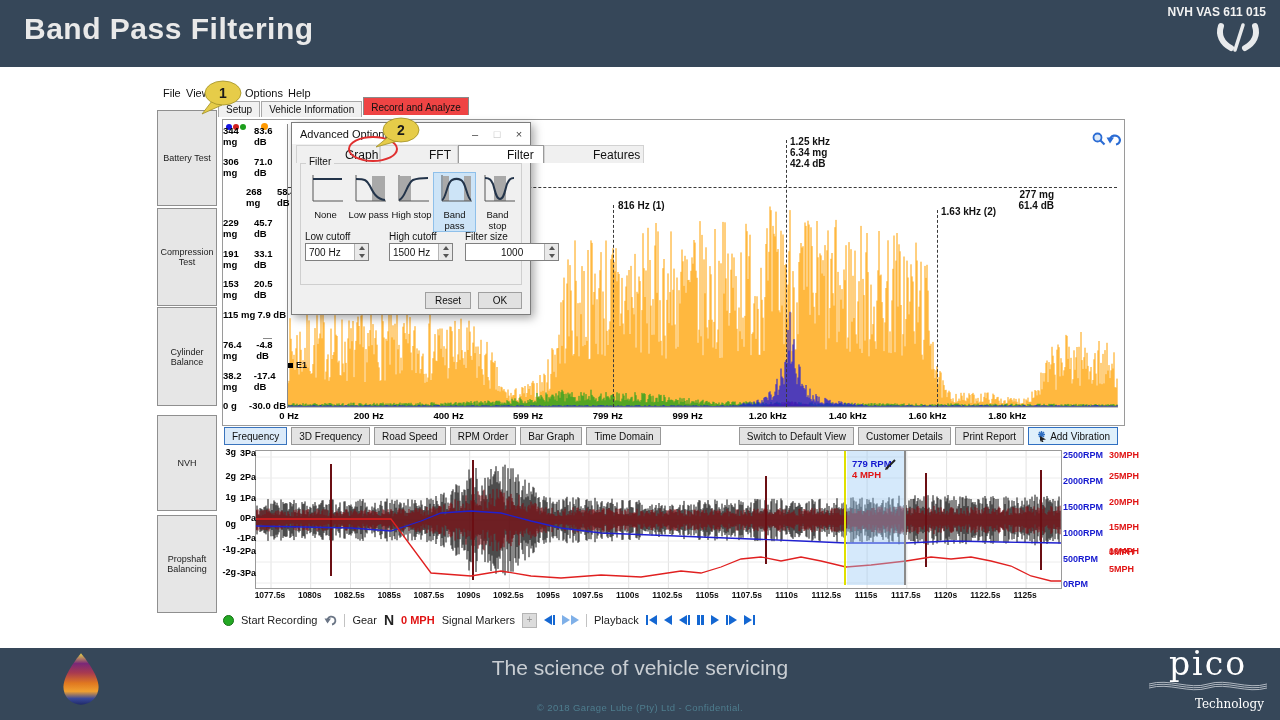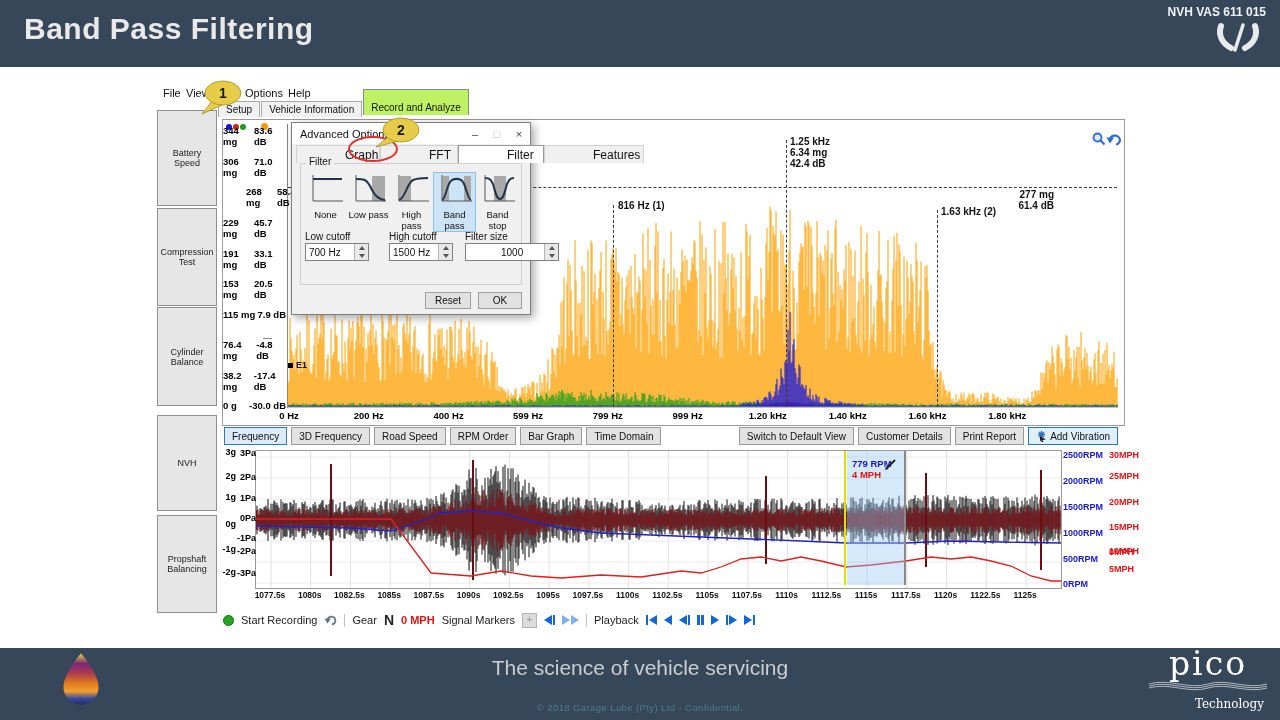--- a/index.html
+++ b/index.html
@@ -11,21 +11,21 @@
   #hdr{top:0;height:67px;}
   #ftr{top:648px;height:72px;}
   .slide-title{position:absolute;left:24px;top:12px;font-size:30px;font-weight:700;color:#e9e9e9;letter-spacing:.5px;}
   .hdr-ref{position:absolute;right:14px;top:5px;font-size:12px;font-weight:700;color:#f2f2f2;}
   .tagline{position:absolute;left:0;width:1280px;top:656px;text-align:center;font-size:21px;color:#c9ced3;}
   .copyr{position:absolute;left:0;width:1280px;top:702px;text-align:center;font-size:9.5px;color:#4e7d8e;letter-spacing:.4px;}
   
   .menu-item{position:absolute;top:87px;font-size:11px;color:#111;}
   .atab{display:inline-block;padding:2px 7px 2px 7px;font-size:10px;color:#111;background:#f1f1f1;
         border:1px solid #a8a8a8;border-bottom:none;margin-right:1px;}
-  .atab.active{background:#bef264;border-color:#8a8a8a;position:relative;top:-2px;padding-top:12px;}
+  .atab.active{background:#ef4444;border-color:#8a8a8a;position:relative;top:-2px;padding-top:4px;}
   .side-btn{position:absolute;left:157px;width:54px;background:#e6e6e6;border:1px solid #8f8f8f;
             font-size:9px;color:#222;display:flex;align-items:center;justify-content:center;text-align:center;padding:2px;}
   
   #freq-box{position:absolute;left:222px;top:119px;width:901px;height:305px;border:1px solid #9a9a9a;background:#fff;}
   #spec-wrap{position:absolute;left:287px;top:124px;width:830px;height:284px;border-left:1px solid #8a8a8a;}
   .yrow{position:absolute;left:223px;width:63px;display:flex;justify-content:space-between;
         font-size:9.5px;font-weight:700;color:#000;}
   .tick{position:absolute;font-size:9.5px;font-weight:700;color:#000;text-align:center;}
   .dashv{position:absolute;border-left:1px dashed #3a3a3a;width:0;}
   .dashh{position:absolute;border-top:1px dashed #3a3a3a;height:0;}
@@ -109,21 +109,21 @@
       <span class="menu-item" style="left: 186px;">View</span>
       <span class="menu-item" style="left: 245px;">Options</span>
       <span class="menu-item" style="left: 288px;">Help</span>
     </div>
   <div class="abs" id="apptabs" style="left:218px;top:101px;height:16px;display:flex;align-items:flex-end;">
       <span class="atab">Setup</span>
       <span class="atab">Vehicle Information</span>
       <span class="atab active">Record and Analyze</span>
     </div>
   <div id="sidebar">
-      <div class="side-btn" style="top: 110px; height: 90px;">Battery Speed</div>
+      <div class="side-btn" style="top: 110px; height: 90px;">Battery Test</div>
       <div class="side-btn" style="top: 208px; height: 92px;">Compression Test</div>
       <div class="side-btn" style="top: 307px; height: 93px;">Cylinder Balance</div>
       <div class="side-btn" style="top: 415px; height: 90px;">NVH</div>
       <div class="side-btn" style="top: 515px; height: 92px;">Propshaft Balancing</div>
     </div>
 
   <div id="freq-box"></div>
 
   <div class="dot" style="left:226px;top:124px;width:6px;height:6px;background:#1515e0;"></div>
   <div class="dot" style="left:233px;top:124px;width:6px;height:6px;background:#d02020;"></div>
@@ -251,21 +251,21 @@
         <path d="M5,6 C14,6 16,7 19,13 C22,19 25,26 34,27" stroke="#23344a" stroke-width="2" fill="none"></path>
       </svg>
       <div class="lbl">Low pass</div>
     </div>
     <div class="fcell" style="left:99px;">
       <svg width="36" height="32" viewBox="0 0 36 32">
         <rect x="6" y="3" width="11" height="25" fill="#a9a9a9"></rect>
         <path d="M5,2 V28 H35" stroke="#555" stroke-width="1" fill="none"></path>
         <path d="M5,27 C11,26 13,10 19,7 C24,5 29,5 34,5" stroke="#23344a" stroke-width="2" fill="none"></path>
       </svg>
-      <div class="lbl">High pass</div>
+      <div class="lbl">High stop</div>
     </div>
     <div class="fcell sel" style="left:142px;">
       <svg width="36" height="32" viewBox="0 0 36 32">
         <rect x="6" y="3" width="6" height="25" fill="#a9a9a9"></rect>
         <rect x="27" y="3" width="7" height="25" fill="#a9a9a9"></rect>
         <path d="M5,2 V28 H35" stroke="#555" stroke-width="1" fill="none"></path>
         <path d="M5,27 C9,26 10,9 15,7 C18,5.5 21,5.5 24,7 C29,9 30,26 34,27" stroke="#23344a" stroke-width="2" fill="none"></path>
       </svg>
       <div class="lbl">Band pass</div>
     </div>

